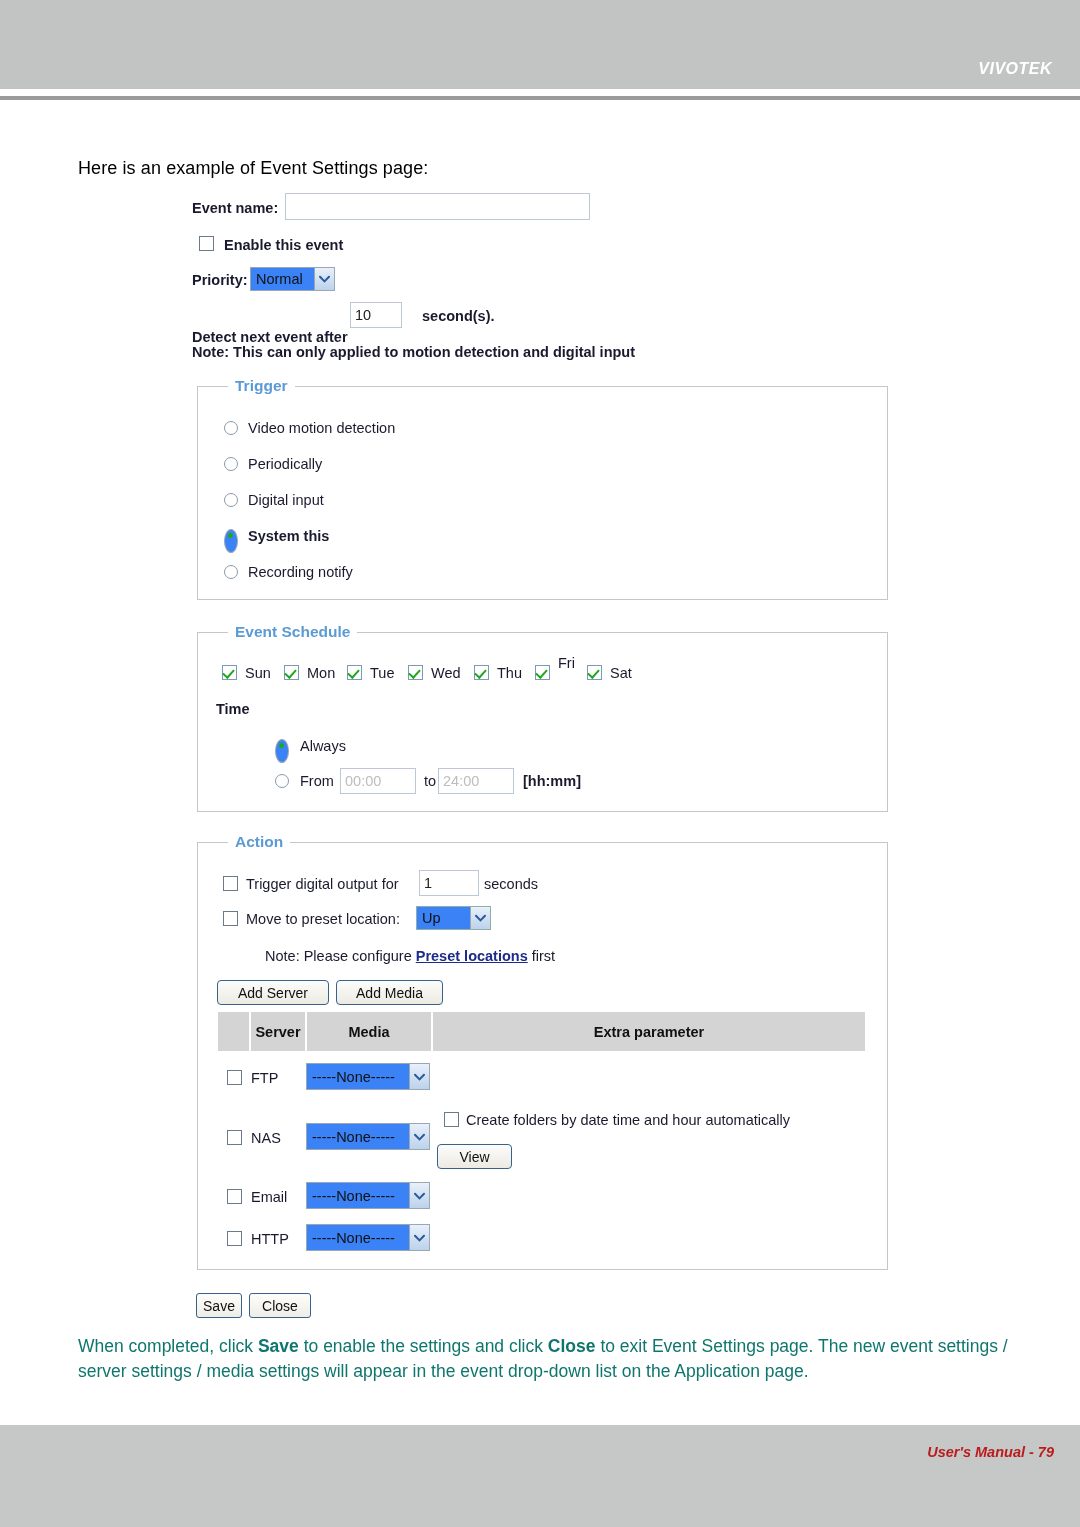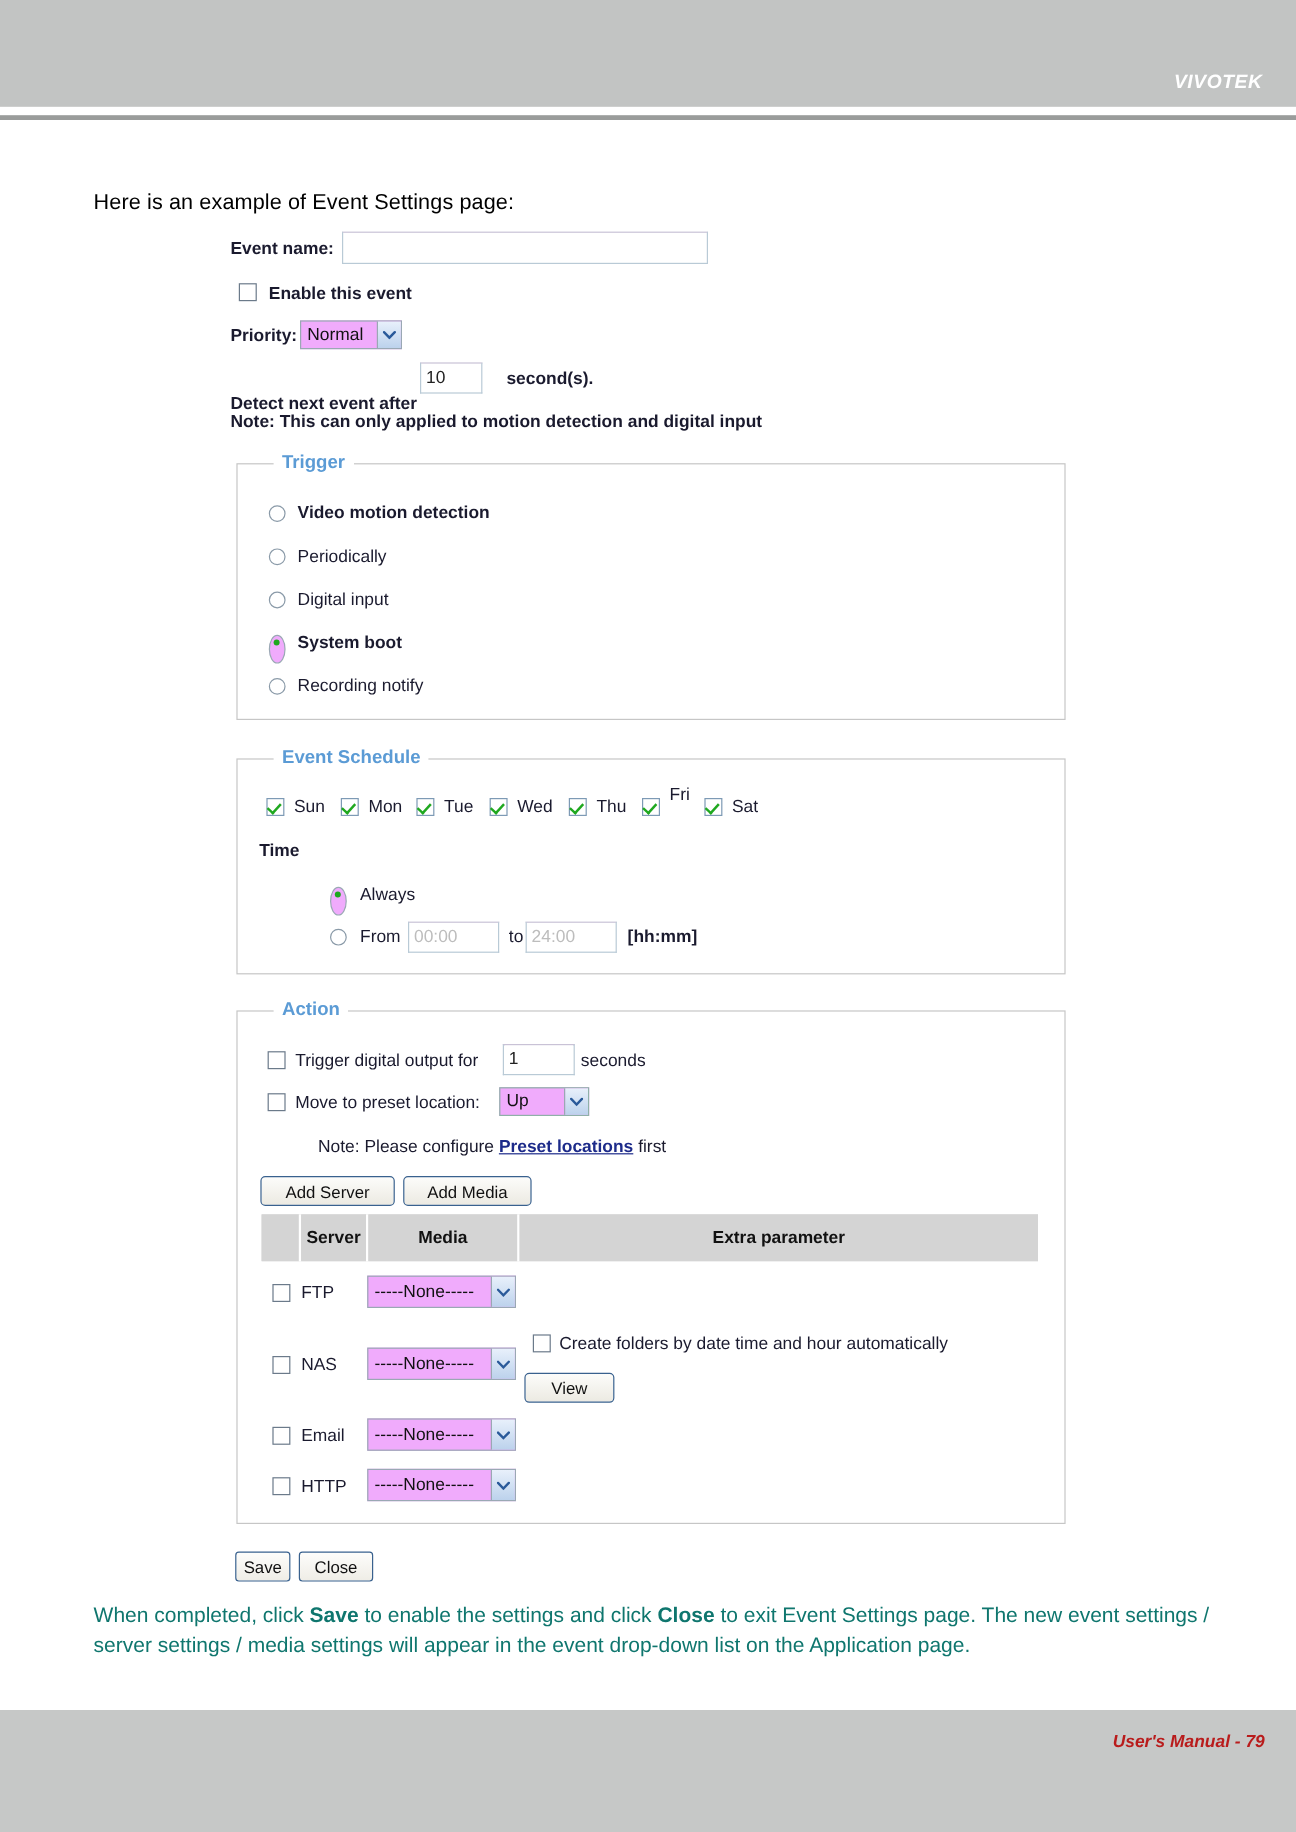--- a/index.html
+++ b/index.html
@@ -138,21 +138,21 @@
     position: absolute;
     left: 3px; top: 3px;
     width: 5px; height: 5px;
     border-radius: 50%;
     background: #1fa81f;
   }
 
   
   .sel {
     position: absolute;
-    background: #f0abfc;
+    background: #3b82f6;
     border: 1px solid #9aa8b4;
     height: 24px;
     display: flex;
     align-items: center;
     font-size: 14.5px;
     color: #111;
   }
   .sel .sel-txt {
     padding-left: 5px;
     flex: 1;
@@ -266,30 +266,30 @@
   <div class="lbl" style="left:192px; top:308px;margin-top:21px;">Detect next event after</div>
   <div class="tinput" style="left:350px; top:302px; width:52px; height:26px; line-height:24px;">10</div>
   <div class="lbl" style="left:422px; top:308px;">second(s).</div>
 
   <div class="lbl" style="left:192px; top:344px;">Note: This can only applied to motion detection and digital input</div>
 
   <div class="fset" style="left:197px; top:386px; width:691px; height:214px;"></div>
   <div class="fset-legend" style="left:228px; top:377px;">Trigger</div>
 
   <div class="radio" style="left:224px; top:421px;"></div>
-  <div class="lbl-n" style="left:248px; top:420px;font-weight:bold;">Video motion detection</div>
+  <div class="lbl-n" style="left:248px; top:420px;">Video motion detection</div>
 
   <div class="radio" style="left:224px; top:457px;"></div>
   <div class="lbl-n" style="left:248px; top:456px;">Periodically</div>
 
   <div class="radio" style="left:224px; top:493px;"></div>
   <div class="lbl-n" style="left:248px; top:492px;">Digital input</div>
 
   <div class="radio sel" style="left:224px; top:529px;"></div>
-  <div class="lbl-n" style="left:248px; top:528px; font-weight:bold;">System boot</div>
+  <div class="lbl-n" style="left:248px; top:528px; font-weight:bold;">System this</div>
 
   <div class="radio" style="left:224px; top:565px;"></div>
   <div class="lbl-n" style="left:248px; top:564px;">Recording notify</div>
 
   <div class="fset" style="left:197px; top:632px; width:691px; height:180px;"></div>
   <div class="fset-legend" style="left:228px; top:623px;">Event Schedule</div>
 
   <div class="cbox blue checked" style="left:222px; top:665px;"></div>
   <div class="lbl-n" style="left:245px; top:665px;">Sun</div>
 

